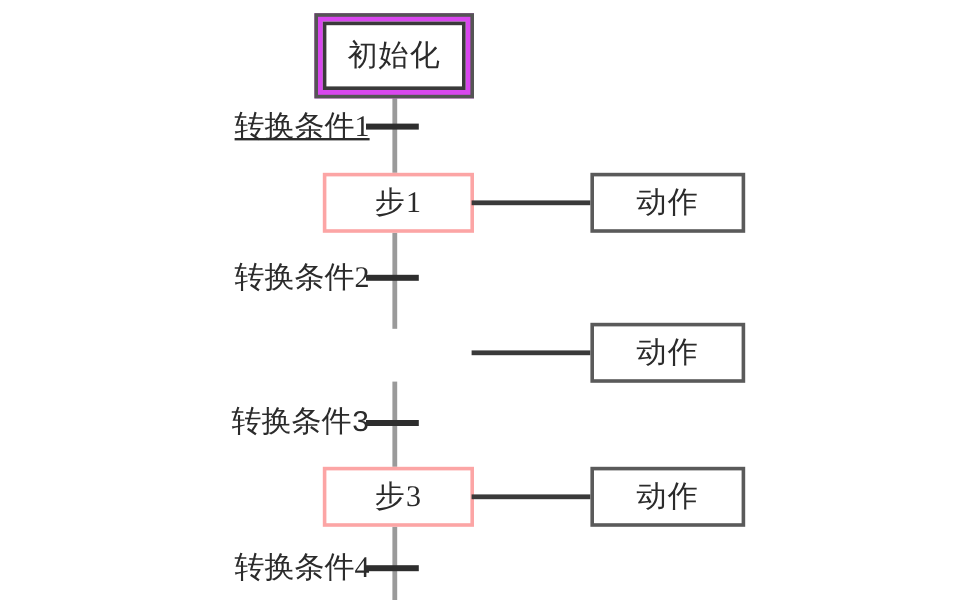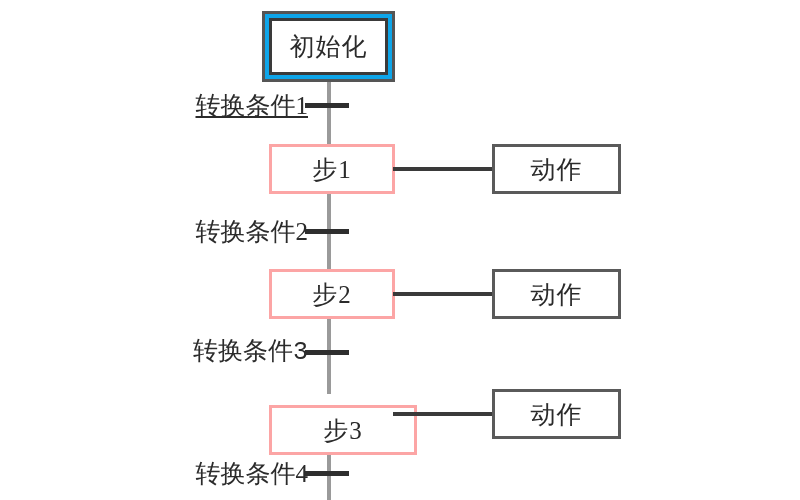--- a/index.html
+++ b/index.html
@@ -52,21 +52,21 @@
     line-height: 1;
     color: #2b2b2b;
     letter-spacing: 1px;
     white-space: nowrap;
   }
 
   
   .box-initial {
     border: 3px solid #555555;
     padding: 4px;
-    background: #0ea5e9;
+    background: #d946ef;
   }
   .box-initial .inner {
     width: 100%;
     height: 100%;
     box-sizing: border-box;
     border: 3px solid #3a3a3a;
     background: #ffffff;
     display: flex;
     align-items: center;
     justify-content: center;
@@ -113,32 +113,29 @@
     <span class="box-label">步1</span>
   </div>
   <div class="hline" style="left:393px; top:167px; width:101px;"></div>
   <div class="box box-action" style="left:492px; top:144px; width:129px; height:50px;">
     <span class="box-label">动作</span>
   </div>
 
   <div class="cond-label" style="left:108px; top:219px; width:200px;">转换条件2</div>
   <div class="tick" style="left:305px; top:229px; width:44px;"></div>
 
-  <div class="box box-step" style="left:269px; top:269px; width:126px; height:50px;">
-    <span class="box-label">步2</span>
-  </div>
   <div class="hline" style="left:393px; top:292px; width:101px;"></div>
   <div class="box box-action" style="left:492px; top:269px; width:129px; height:50px;">
     <span class="box-label">动作</span>
   </div>
 
   <div class="cond-label" style="left:108px; top:340px; width:200px;font-family:Liberation Mono, monospace;">转换条件3</div>
   <div class="tick" style="left:305px; top:350px; width:44px;"></div>
 
-  <div class="box box-step" style="left:269px; top:405px; width:148px; height:50px;align-items:center;">
+  <div class="box box-step" style="left:269px; top:389px; width:126px; height:50px;align-items:center;">
     <span class="box-label">步3</span>
   </div>
   <div class="hline" style="left:393px; top:412px; width:101px;"></div>
   <div class="box box-action" style="left:492px; top:389px; width:129px; height:50px;">
     <span class="box-label">动作</span>
   </div>
 
   <div class="cond-label" style="left:108px; top:461px; width:200px;">转换条件4</div>
   <div class="tick" style="left:305px; top:471px; width:44px;"></div>
 

